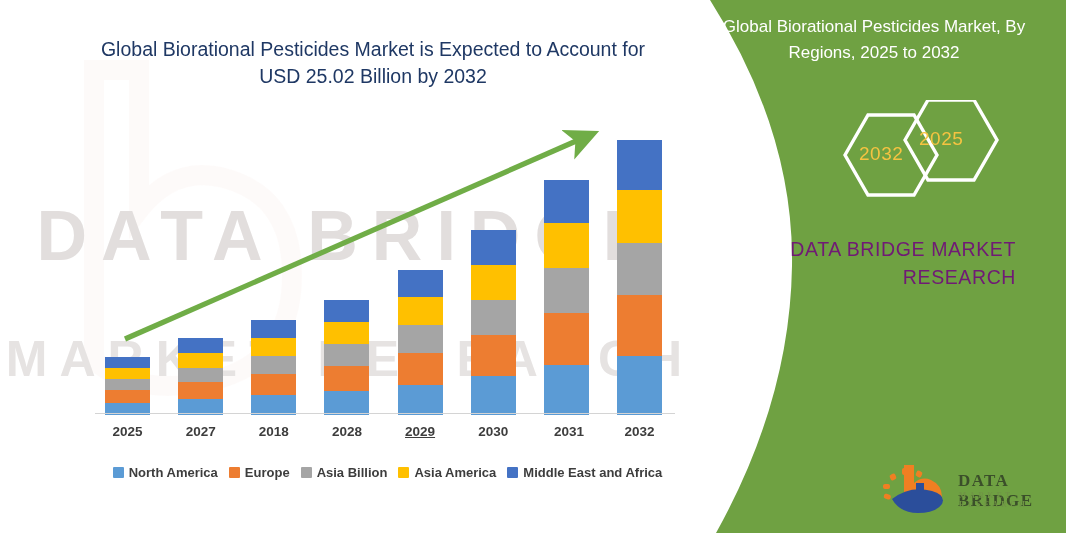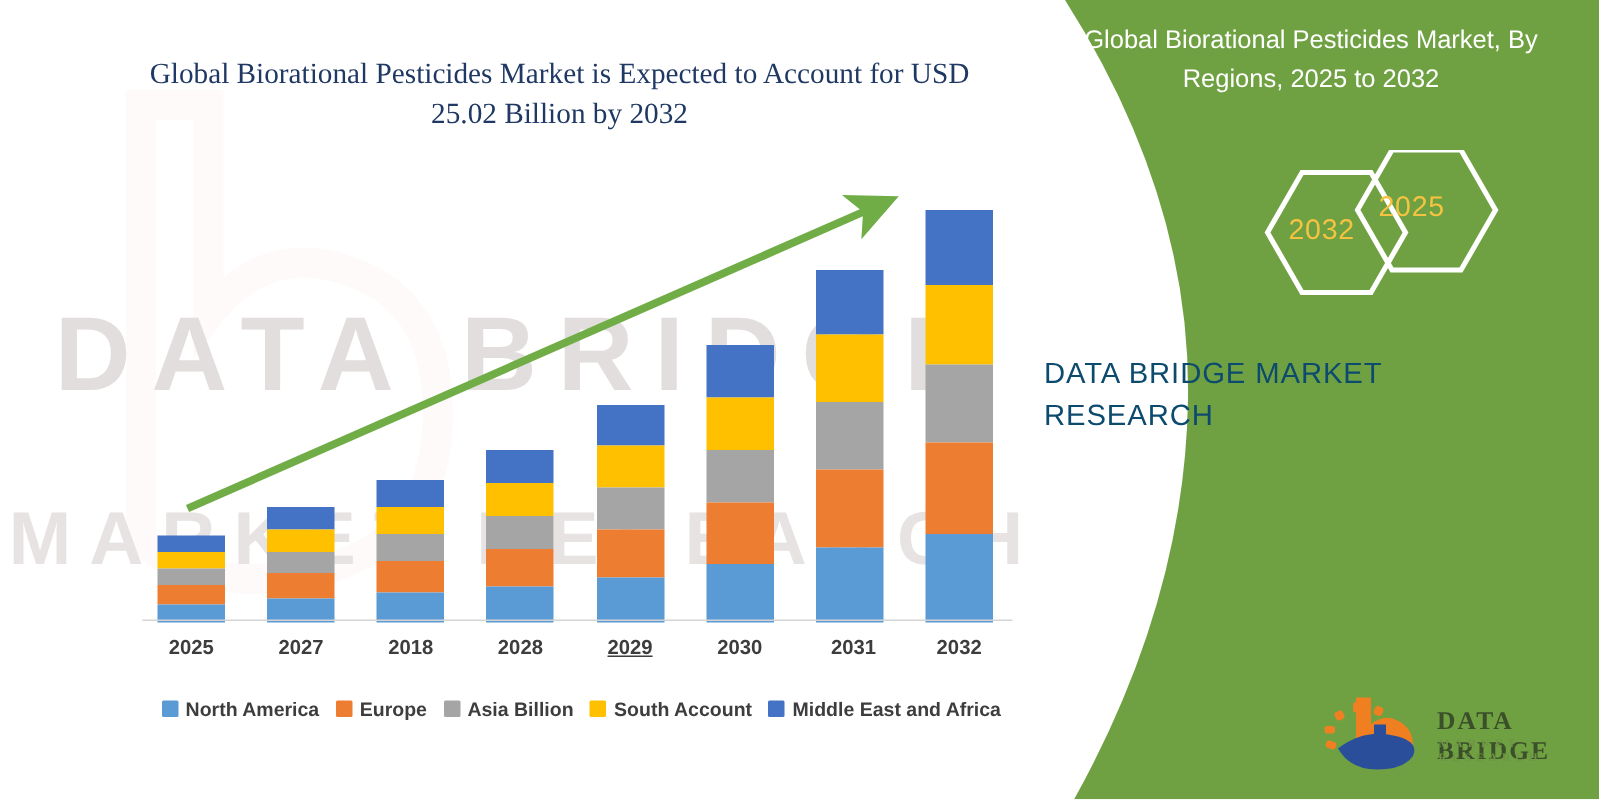--- a/index.html
+++ b/index.html
@@ -19,21 +19,21 @@
     font-family:"Liberation Sans", sans-serif; font-weight:700;
     color:#d9d9d9; letter-spacing:6px; white-space:nowrap;
   }
   .wm-text.l1 { top:196px; font-size:70px; letter-spacing:14px; color:#e2dedd; }
   .wm-text.l2 { top:330px; font-size:50px; letter-spacing:12px; color:#e6e3e2; }
 
   
   .chart-title {
     position:absolute; left:88px; top:36px; width:570px;
     text-align:center; color:#1f3864; font-size:19.5px; line-height:27px;
-    font-family:Liberation Serif, serif;
+    font-family:Liberation Sans, sans-serif;
   }
   .plot { position:absolute; left:95px; top:110px; width:585px; height:305px; }
   .baseline {
     position:absolute; left:95px; top:413px; width:580px; height:1px;
     background:#d4d4d4;
   }
   .bar { position:absolute; bottom:0; width:45px; display:flex; flex-direction:column-reverse; }
   .seg { width:100%; }
 
   .arrow-svg { position:absolute; left:95px; top:110px; width:585px; height:305px; pointer-events:none; }
@@ -65,22 +65,22 @@
 
   .panel-title {
     position:absolute; left:64px; top:14px; width:340px; text-align:center;
     color:#ffffff; font-size:17px; line-height:26px;
   }
   .hex-wrap { position:absolute; left:0; top:100px; width:426px; height:110px; }
   .hex-label {
     position:absolute; color:#F5C341; font-size:19px; letter-spacing:.5px;
   }
   .brand {
-    position:absolute; left:56px; top:235px; width:320px; text-align:left;
-    color:#0c4a6e; font-size:19.5px; line-height:28px; letter-spacing:.6px;
+    position:absolute; left:56px; top:235px; width:320px; text-align:right;
+    color:#701a75; font-size:19.5px; line-height:28px; letter-spacing:.6px;
   }
 
   .logo { position:absolute; left:240px; top:463px; width:180px; height:52px; }
   .logo-text {
     position:absolute; left:78px; top:8px; color:#3b4f2a; font-size:17px;
     font-weight:700; letter-spacing:1.4px; font-family:"Liberation Serif", serif;
   }
   .logo-sub {
     position:absolute; left:79px; top:28px; color:#6f9445; font-size:7.6px;
     font-weight:700; letter-spacing:3.4px; font-family:"Liberation Serif", serif;
@@ -189,21 +189,21 @@
       <div class="leg-item">
         <span class="leg-sw" style="background: rgb(237, 125, 49);"></span>
         <span class="leg-lb">Europe</span>
       </div>
       <div class="leg-item">
         <span class="leg-sw" style="background: rgb(165, 165, 165);"></span>
         <span class="leg-lb">Asia Billion</span>
       </div>
       <div class="leg-item">
         <span class="leg-sw" style="background: rgb(255, 192, 0);"></span>
-        <span class="leg-lb">South Account</span>
+        <span class="leg-lb">Asia America</span>
       </div>
       <div class="leg-item">
         <span class="leg-sw" style="background: rgb(68, 114, 196);"></span>
         <span class="leg-lb">Middle East and Africa</span>
       </div>
     </div>
 
 
   <div class="panel">
     <svg class="panel-svg" viewBox="0 0 426 533" preserveAspectRatio="none">

